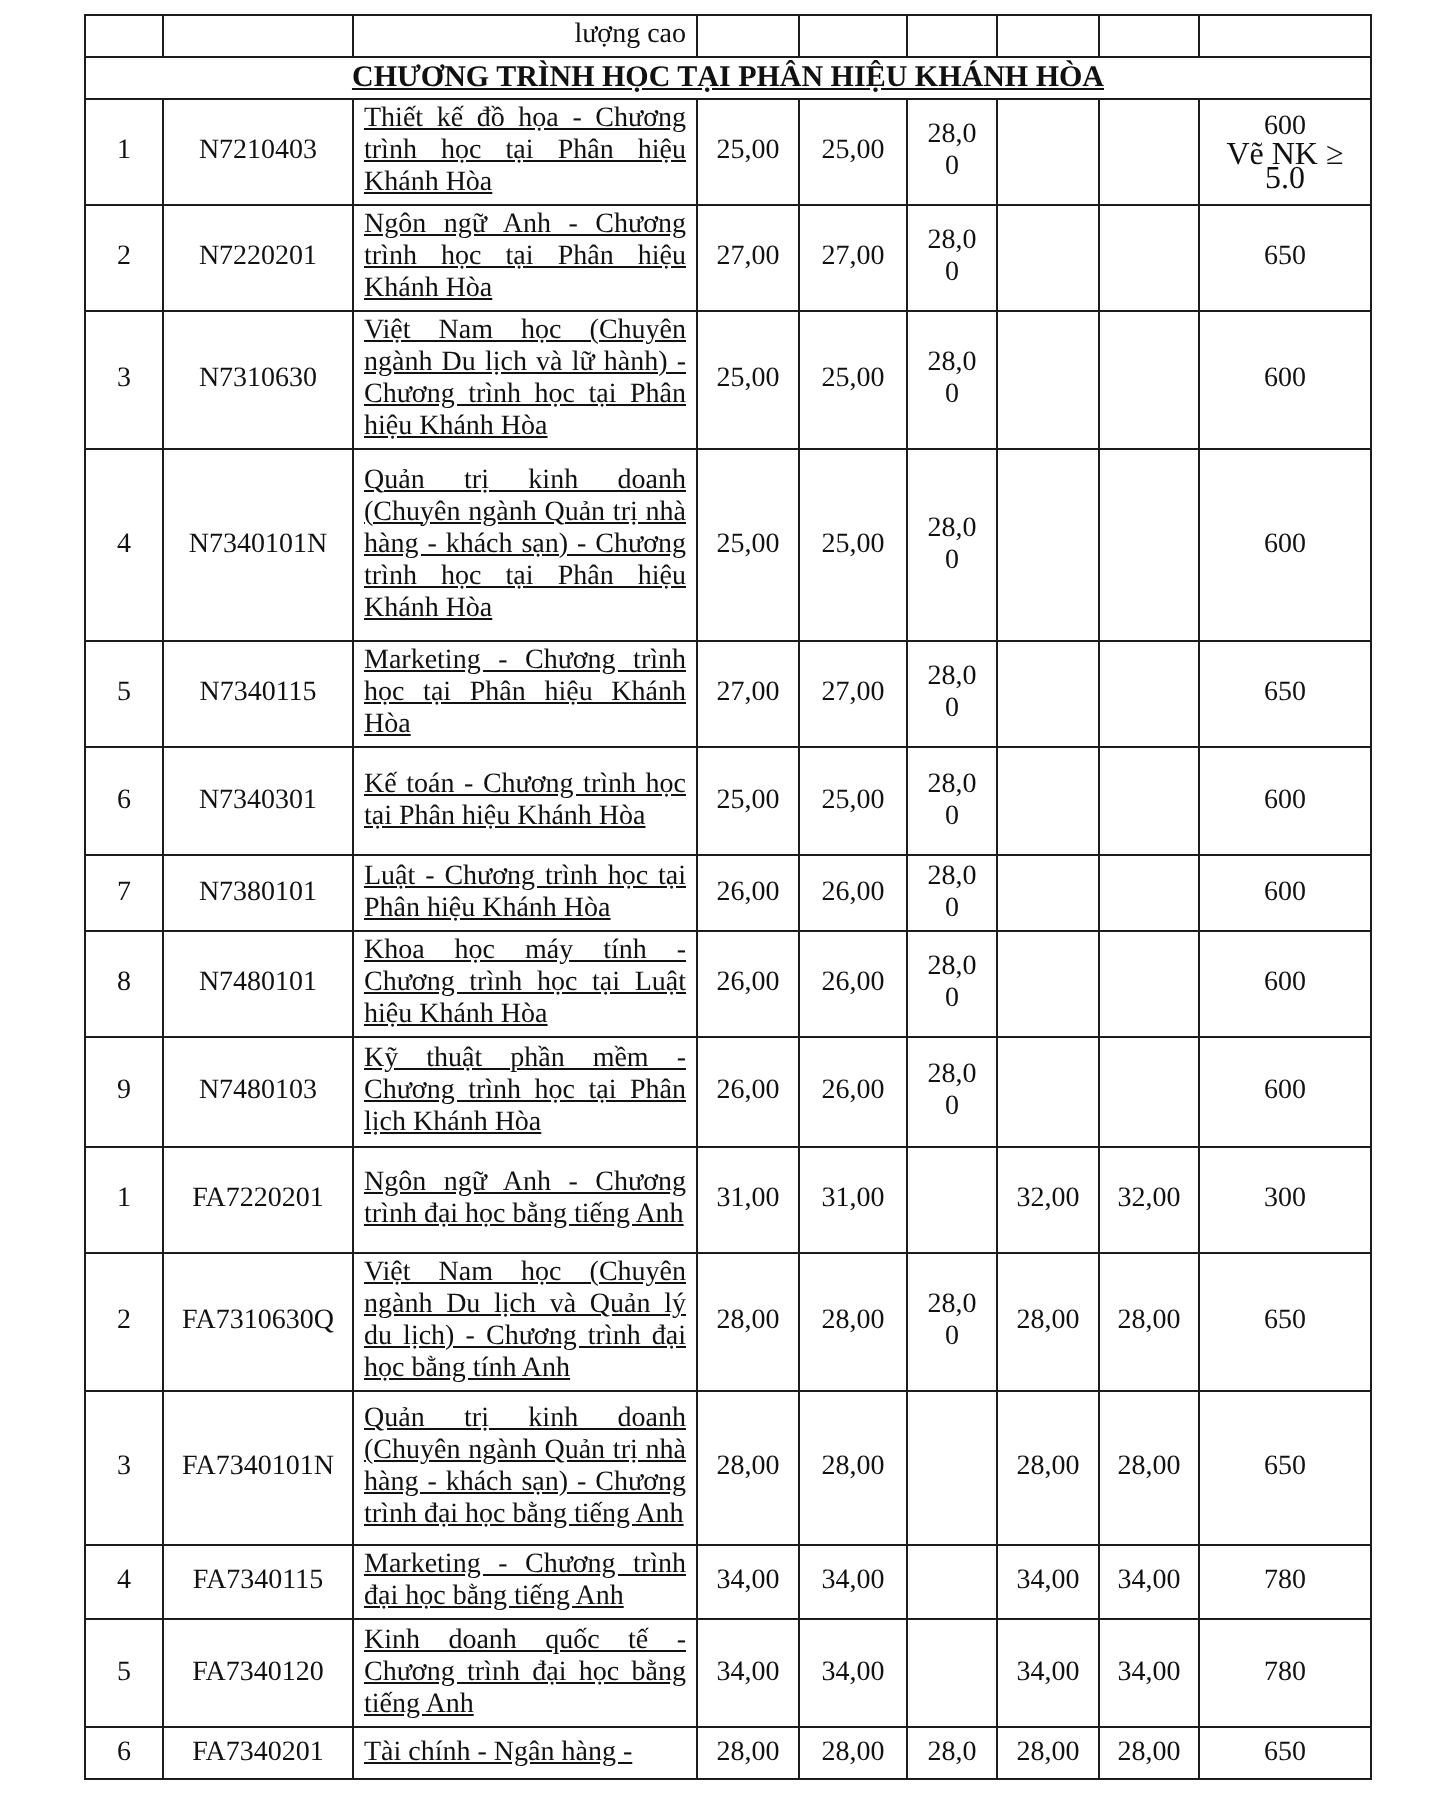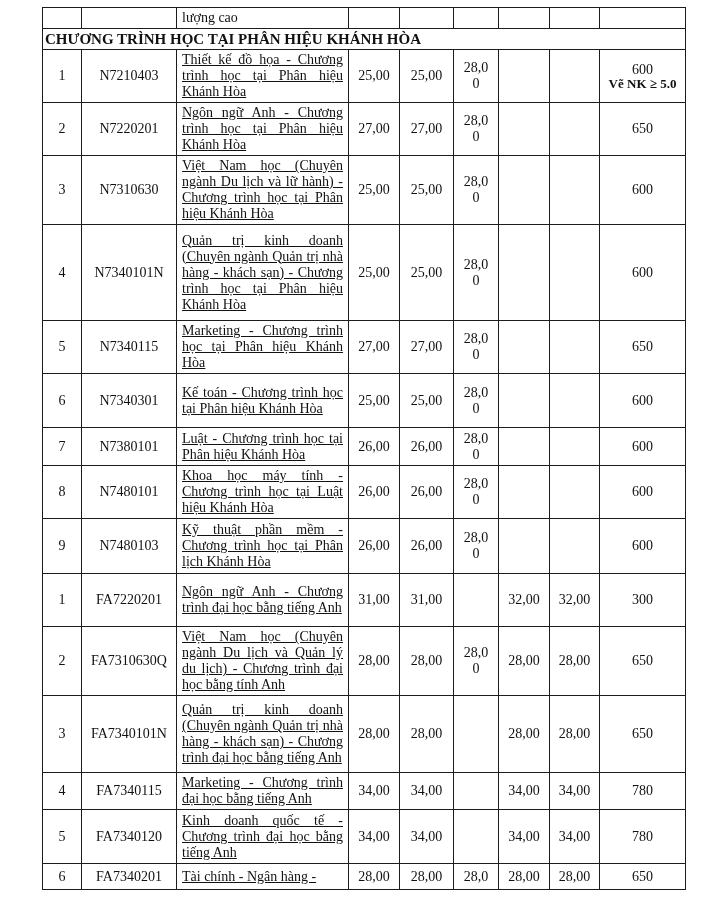--- a/index.html
+++ b/index.html
@@ -35,37 +35,38 @@
   td.c-stt, td.c-code, td.c-score, td.c-quota {
     text-align: center;
   }
   td.c-name {
     text-align: justify;
     text-align-last: left;
     padding: 2px 5px;
     text-decoration: underline;
   }
   td.c-frag-name {
-    text-align: left;
+    text-align: right;
     padding: 2px 5px;
     margin-top: 12px;
   }
   td.c-score {
     white-space: pre-line;
   }
   td.section-header {
+    text-align: center;
     font-weight: bold;
     font-size: 15px;
     padding: 2px 2px;
+    text-decoration: underline;
   }
   .quota-note {
-    font-size: 13px;
+    font-size: 16px;
     line-height: 12px;
     display: block;
-    font-weight: bold;
   }
   col.w-stt  { width: 39px; }
   col.w-code { width: 95px; }
   col.w-name { width: 172px; }
   col.w-s1   { width: 51px; }
   col.w-s2   { width: 54px; }
   col.w-s3   { width: 45px; }
   col.w-s4   { width: 51px; }
   col.w-s5   { width: 50px; }
   col.w-quota{ width: 86px; }

